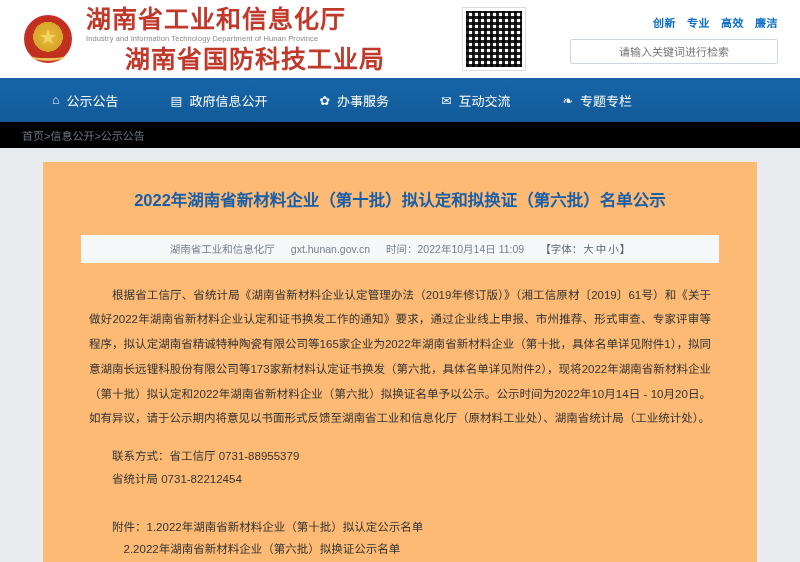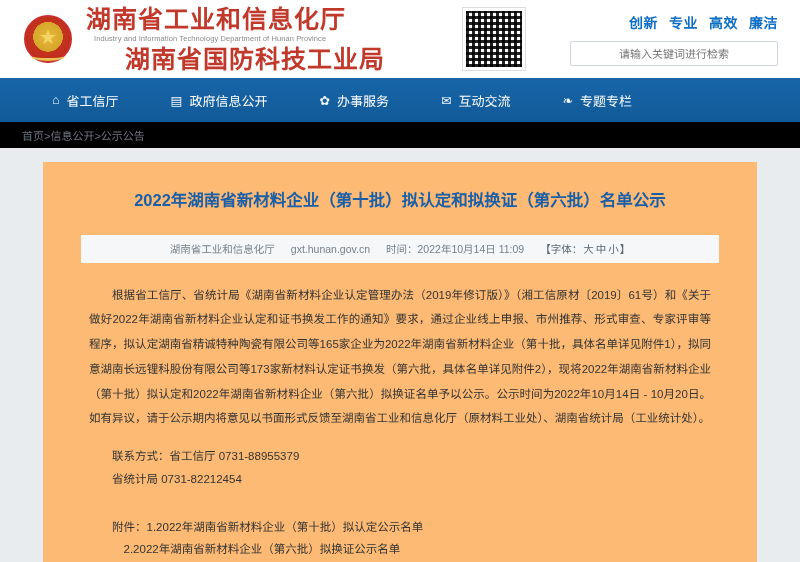--- a/index.html
+++ b/index.html
@@ -42,21 +42,21 @@
     width: 34px; height: 10px;
     border-bottom: 3px solid #e8c352;
     border-radius: 0 0 50% 50%;
   }
   .titles { flex: none; }
   .titles .t1 {
     font-size: 25px; font-weight: bold; color: #c0392b;
     letter-spacing: 1px; line-height: 1.12;
   }
   .titles .t-en {
-    font-size: 7.5px; color: #8a8a8a; letter-spacing: .1px; margin: 1px 8px 2px;
+    font-size: 7.5px; color: #8a8a8a; letter-spacing: .1px; margin: 1px 0 2px;
   }
   .titles .t2 {
     font-size: 25px; font-weight: bold; color: #c0392b;
     letter-spacing: 1px; line-height: 1.12; margin-left: 39px;
   }
   .qr {
     width: 62px; height: 62px;
     margin-left: 78px;
     background:
       repeating-linear-gradient(0deg, #222 0 3px, #fff 3px 6px),
@@ -66,21 +66,21 @@
     outline: 1px solid #ddd;
     flex: none;
   }
   .header-right {
     margin-left: auto;
     width: 218px;
     display: flex; flex-direction: column; align-items: flex-end; gap: 9px;
   }
   .slogan { display: flex; gap: 11px; }
   .slogan span {
-    color: #0f6fc5; font-size: 14px; font-weight: bold; letter-spacing: .5px;
+    color: #0f6fc5; font-size: 11px; font-weight: bold; letter-spacing: .5px;
   }
   .search-box {
     width: 208px; height: 25px;
     border: 1px solid #cfd6dd; border-radius: 2px;
     background: #fff;
     display: flex; align-items: center; justify-content: center;
   }
   .search-box input {
     width: 100%; height: 100%; border: 0; outline: 0;
     text-align: center; font-size: 11px; color: #9aa3ab;
@@ -171,21 +171,21 @@
       </div>
       <div class="search-box">
         <input type="text" placeholder="请输入关键词进行检索" style="">
       </div>
     </div>
   </div>
 
   <div class="nav">
     <div class="nav-item">
       <span class="ico">⌂</span>
-      <span>省工信厅</span>
+      <span>公示公告</span>
     </div>
     <div class="nav-item">
       <span class="ico">▤</span>
       <span>政府信息公开</span>
     </div>
     <div class="nav-item">
       <span class="ico">✿</span>
       <span>办事服务</span>
     </div>
     <div class="nav-item">

